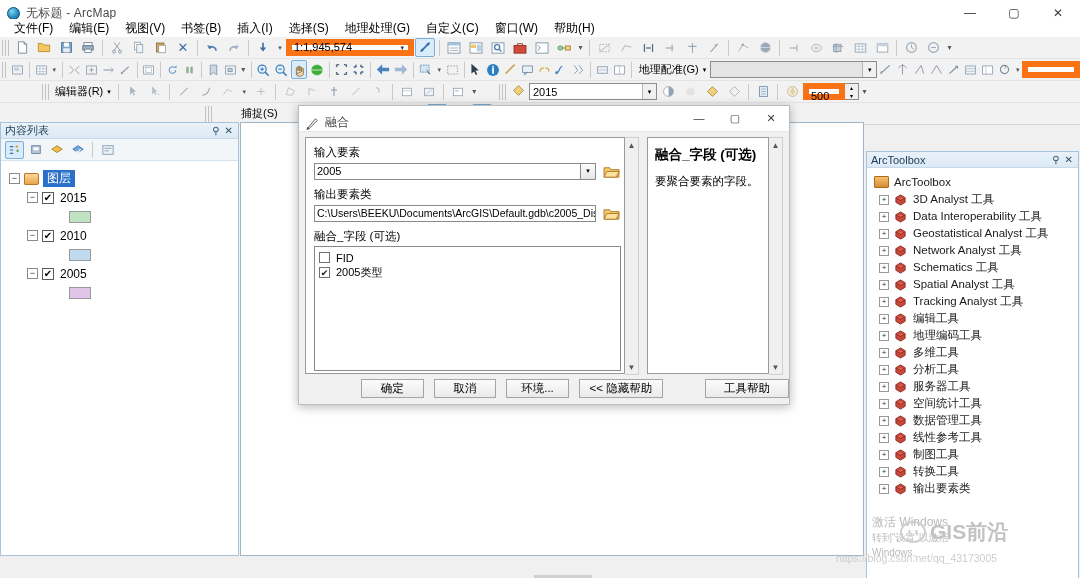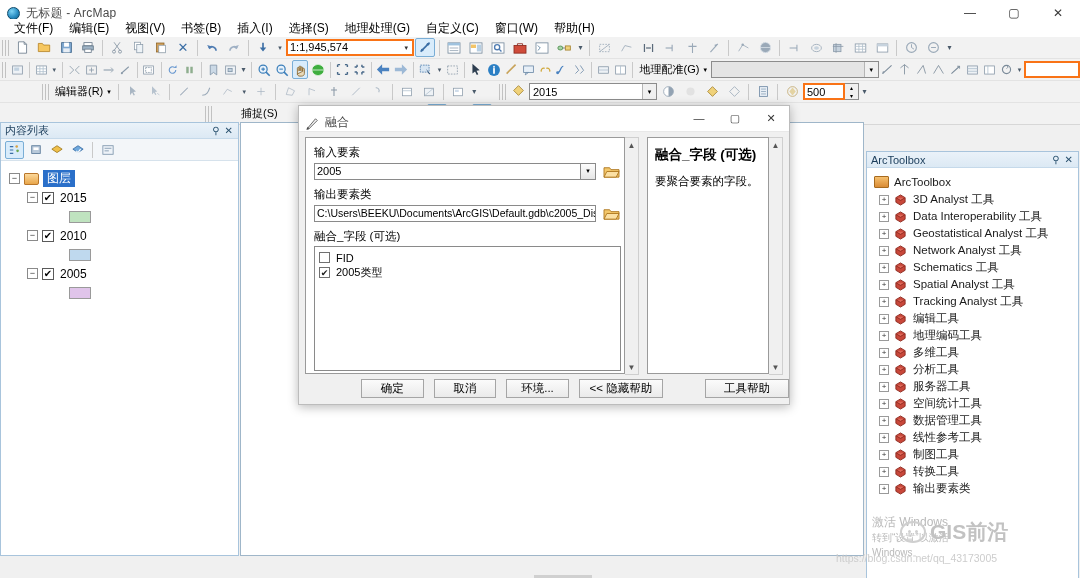--- a/index.html
+++ b/index.html
@@ -49,21 +49,21 @@
           background:repeating-linear-gradient(to right,#b9b9b9 0 1px,transparent 1px 3px);
           opacity:.85; }
   .tbtn {
     width:20px;height:19px;margin:0 1px; display:inline-flex;
     align-items:center;justify-content:center; font-size:11px; color:#4a5a6a;
     border:1px solid transparent; border-radius:2px;
   }
   .tbtn.active { background:#d9ecfb; border:1px solid #7aaed6; }
   .tsep { width:1px;height:16px;background:#c9c9c9;margin:0 3px; }
   .scalebox, .tinput {
-    height:17px; border:2px solid #f97316; background:#fff;
+    height:17px; border:6px solid #f97316; background:#fff;
     font-size:11px; padding:0 2px; line-height:15px;
   }
   .scalebox { width:128px; display:flex; align-items:center; justify-content:space-between;}
   .scalebox .arrow { font-size:7px; color:#333; padding-right:2px;}
   .combo {
     height:17px;border:1px solid #8c8c8c;background:#fff;display:flex;align-items:center;
     font-size:11px; padding-left:3px; justify-content:space-between;
   }
   .combo .cbtn { width:14px;height:15px;background:#f0f0f0;border-left:1px solid #b5b5b5;
                  display:flex;align-items:center;justify-content:center;font-size:7px;}

